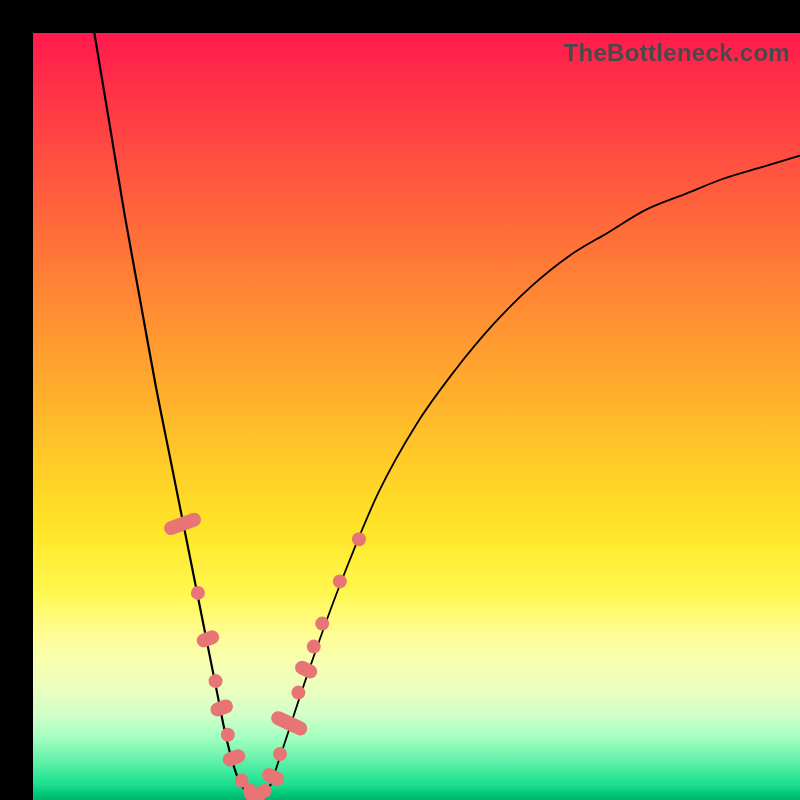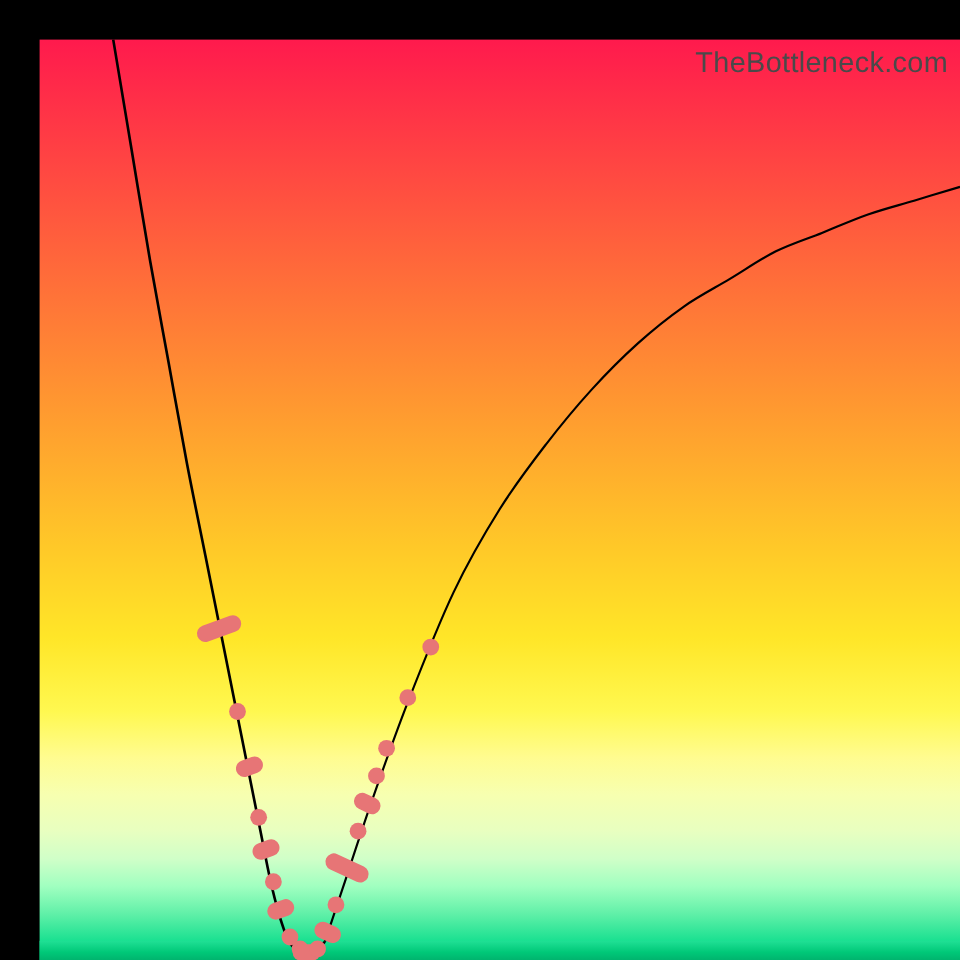--- a/index.html
+++ b/index.html
@@ -48,21 +48,21 @@
     width: 100%;
     height: 16px;
     background: linear-gradient(to bottom, #20e095, #00c878 60%, #00b46e);
   }
   .watermark {
     position: absolute;
     top: 6px;
     right: 10px;
     color: #4a4a4a;
     font-size: 24px;
-    font-weight: 400;
+    font-weight: 700;
     letter-spacing: 0.3px;
     user-select: none;
   }
   svg.curves {
     position: absolute;
     left: 0; top: 0;
     width: 767px; height: 767px;
     overflow: visible;
   }
   .curve {

